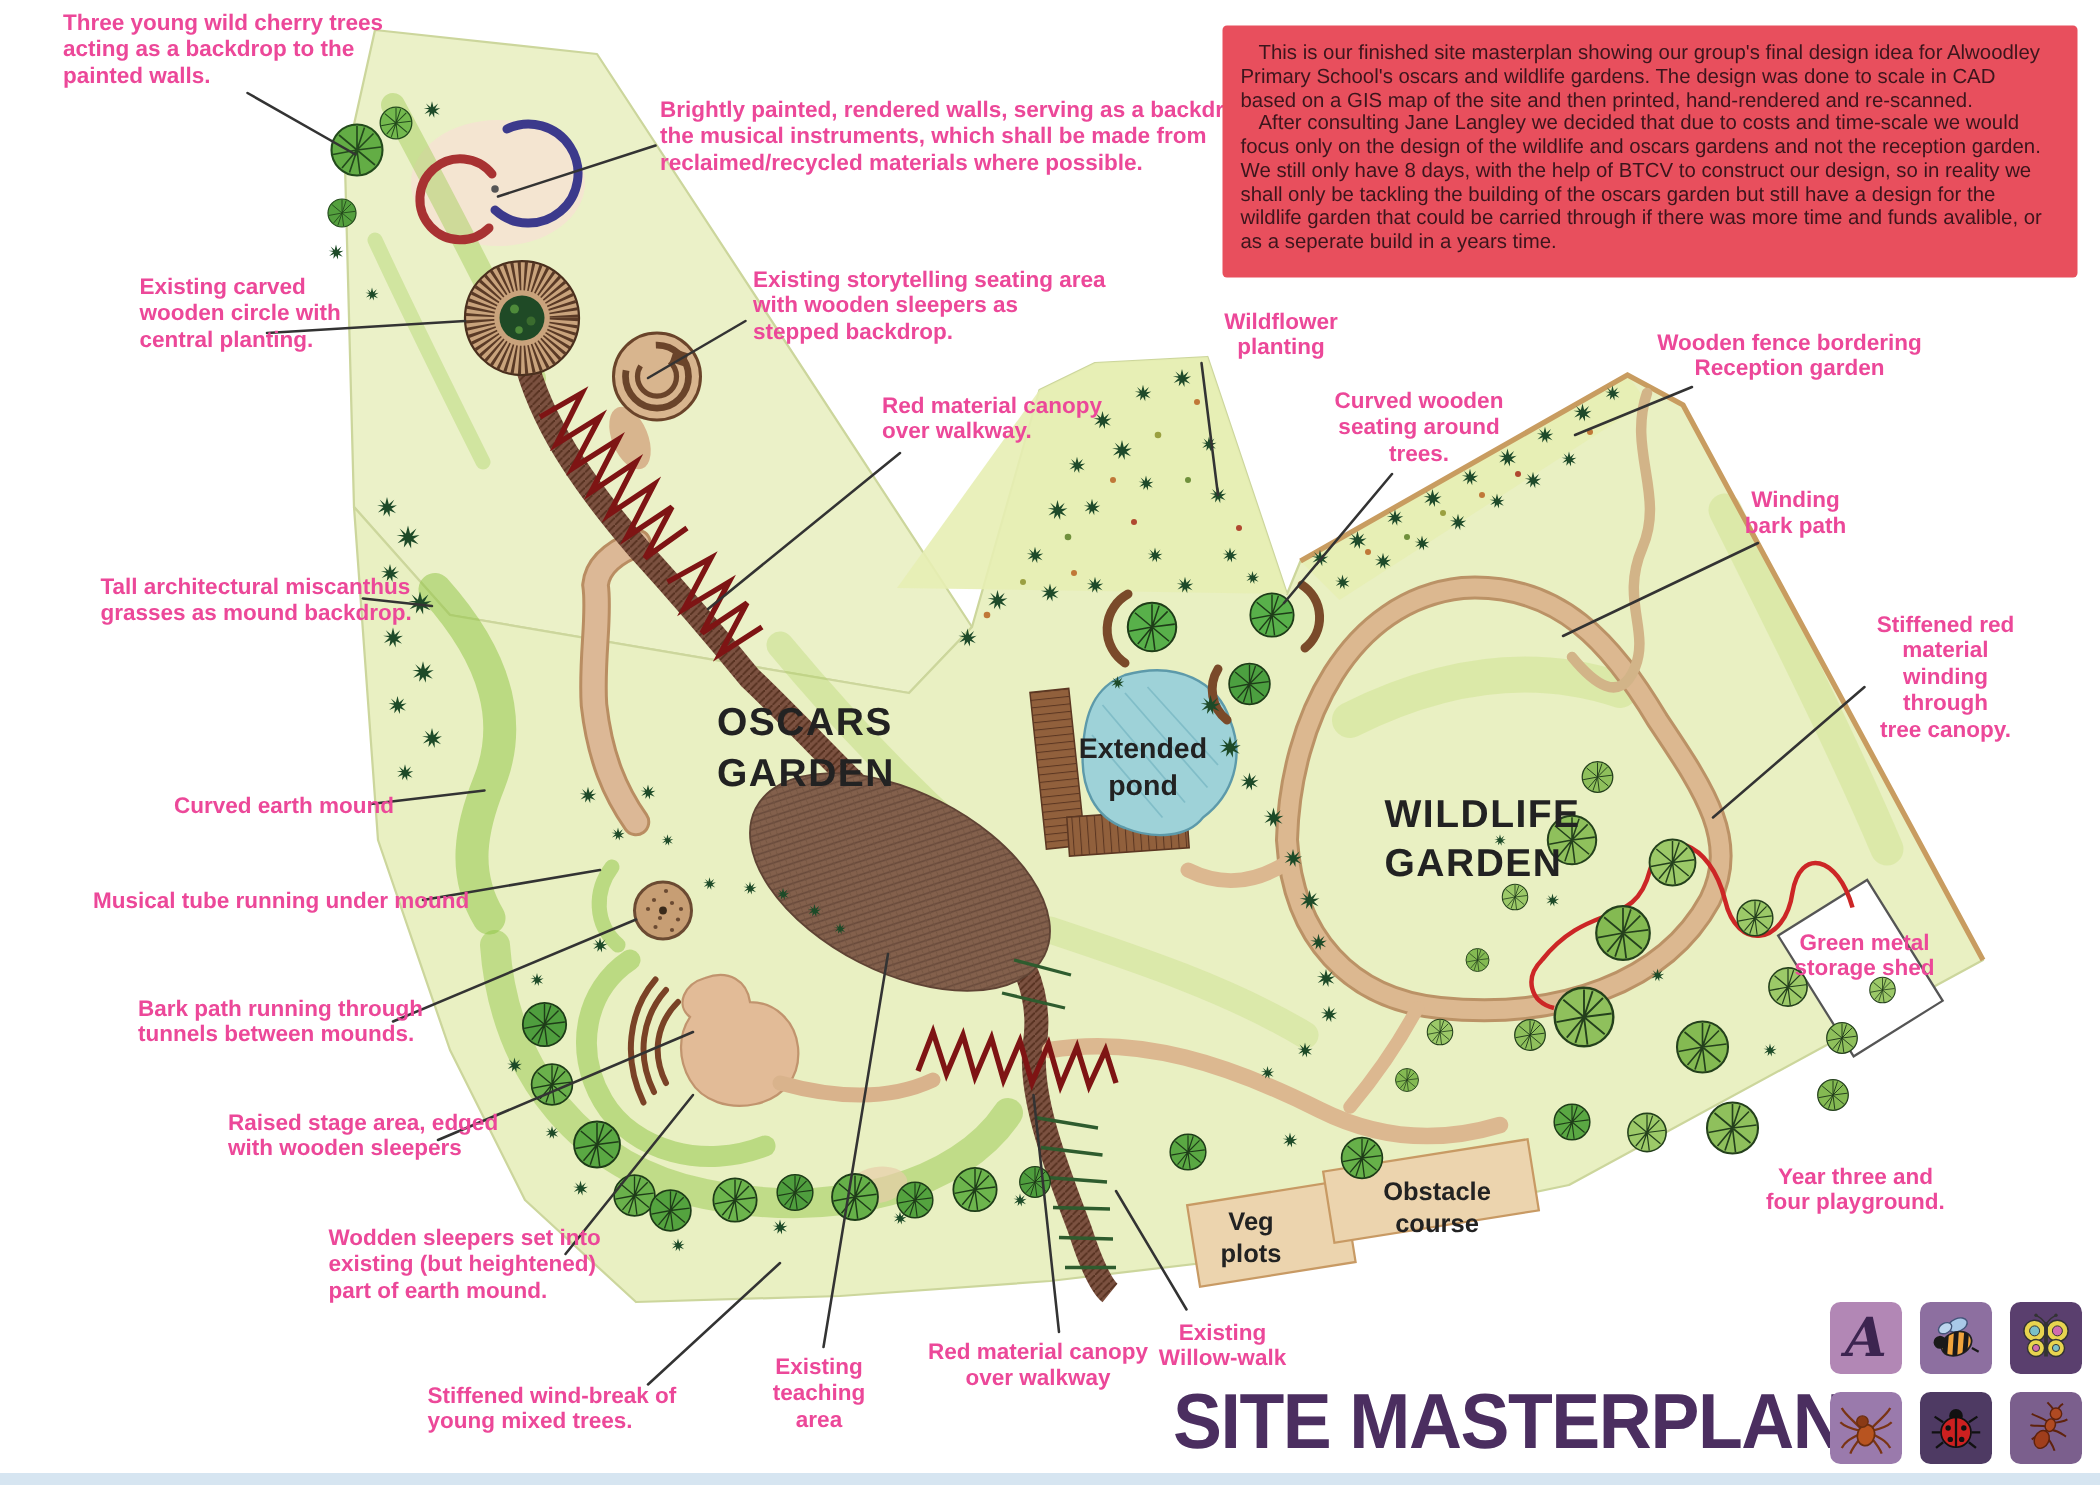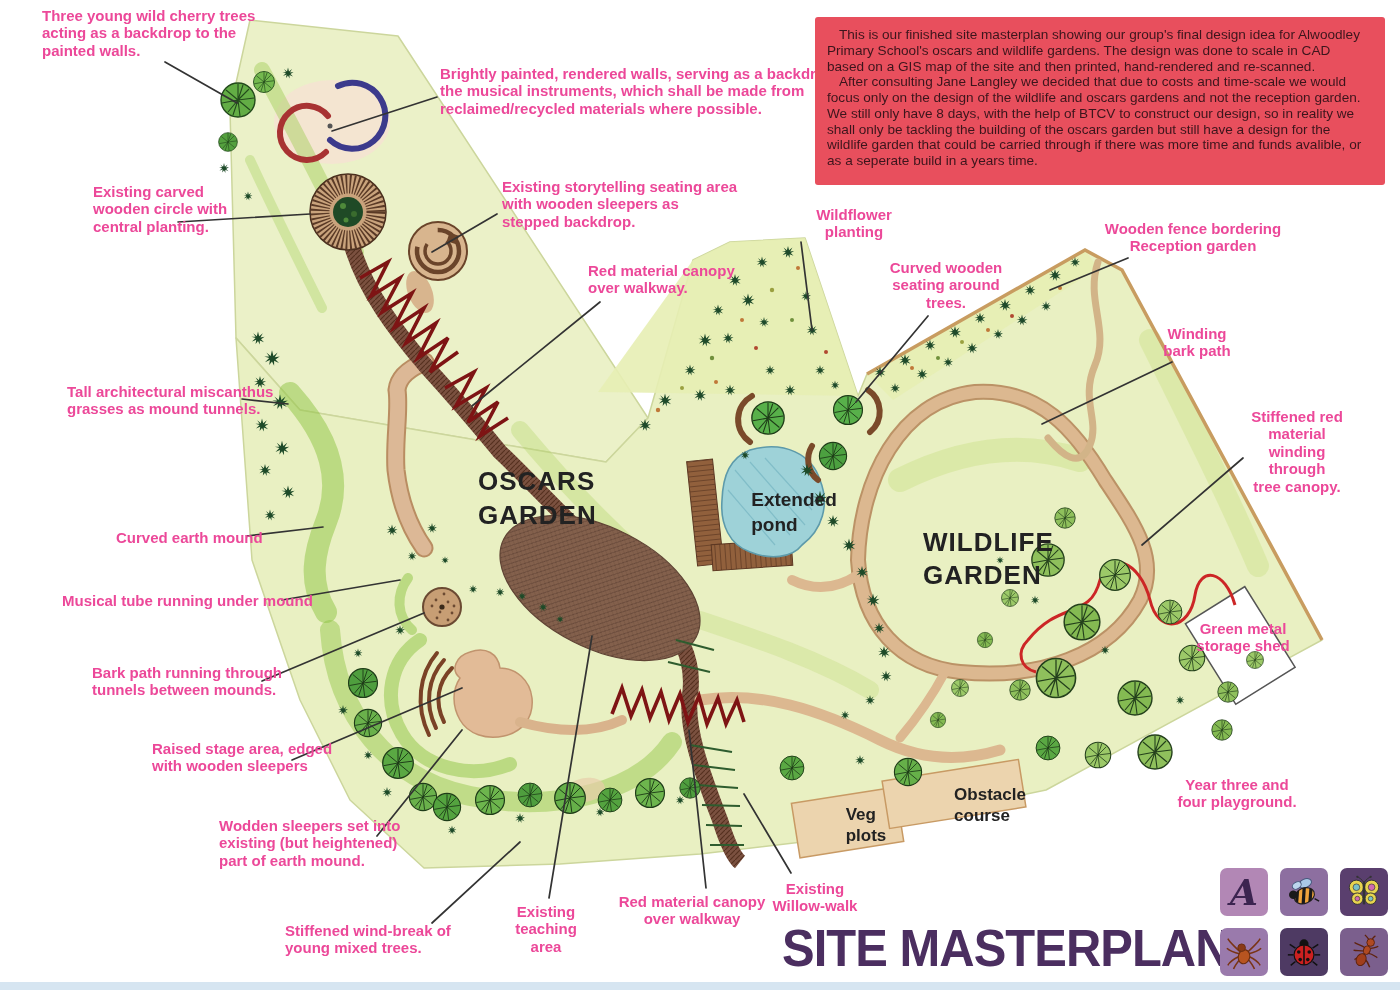--- a/index.html
+++ b/index.html
@@ -3,21 +3,21 @@
 <meta charset="utf-8">
 <style>
   html,body{margin:0;padding:0;background:#e8e8e8;}
   .stage{position:relative;width:1400px;height:990px;background:#ffffff;overflow:hidden;
          font-family:"Liberation Sans","DejaVu Sans",sans-serif;}
   .stage svg.plan{position:absolute;left:0;top:0;}
   .ann{position:absolute;font-size:15px;line-height:1.16;font-weight:600;color:#ec4899;
        white-space:pre-line;}
   .ann.c{transform:translateX(-50%);text-align:center;}
   .plan-label{position:absolute;font-weight:600;color:#222;white-space:pre-line;}
-  .plan-label.c{transform:translateX(-50%);text-align:left;margin-left:32px;}
+  .plan-label.c{transform:translateX(-50%);text-align:center;}
   #lbl-oscars{left:450px;top:464px;font-size:26px;line-height:1.32;letter-spacing:1px;margin-left:28px;}
   #lbl-wildlife{left:923px;top:526px;font-size:26px;line-height:1.28;letter-spacing:1px;}
   #lbl-pond{left:762px;top:488px;font-size:19px;line-height:1.3;}
   #lbl-veg{left:834px;top:804px;font-size:17px;line-height:1.25;}
   #lbl-obstacle{left:958px;top:784px;font-size:17px;line-height:1.25;}
   .intro{position:absolute;left:815px;top:17px;width:570px;height:168px;border-radius:3px;
          box-sizing:border-box;padding:10px 14px 8px 12px;}
   .intro p{margin:0;font-size:13.6px;line-height:1.16;font-weight:400;text-indent:12px;}
   .big-title{position:absolute;left:782px;top:918px;font-size:52px;font-weight:700;
              letter-spacing:-1px;transform:scale(0.94,1);transform-origin:left top;}
@@ -409,21 +409,21 @@
 seating around
 trees.</div>
   <div class="ann c" style="left:1193px;top:220px">Wooden fence bordering
 Reception garden</div>
   <div class="ann c" style="left:1197px;top:325px">Winding
 bark path</div>
   <div class="ann c" style="left:1297px;top:408px">Stiffened red material
 winding through
 tree canopy.</div>
   <div class="ann" style="left:67px;top:383px">Tall architectural miscanthus
-grasses as mound tunnels.</div>
+grasses as mound backdrop.</div>
   <div class="ann" style="left:116px;top:529px">Curved earth mound</div>
   <div class="ann" style="left:62px;top:592px">Musical tube running under mound</div>
   <div class="ann" style="left:92px;top:664px">Bark path running through
 tunnels between mounds.</div>
   <div class="ann" style="left:219px;top:817px">Wodden sleepers set into
 existing (but heightened)
 part of earth mound.</div>
   <div class="ann" style="left:152px;top:740px">Raised stage area, edged
 with wooden sleepers</div>
   <div class="ann" style="left:285px;top:922px">Stiffened wind-break of

